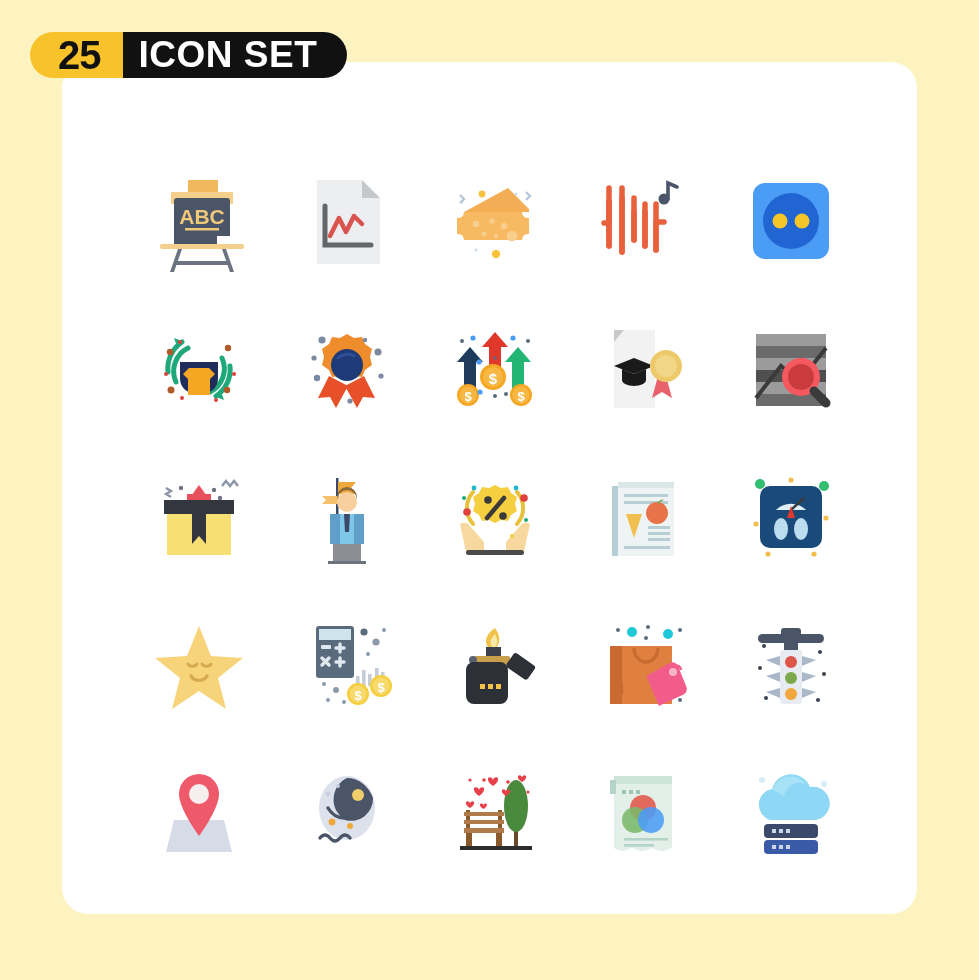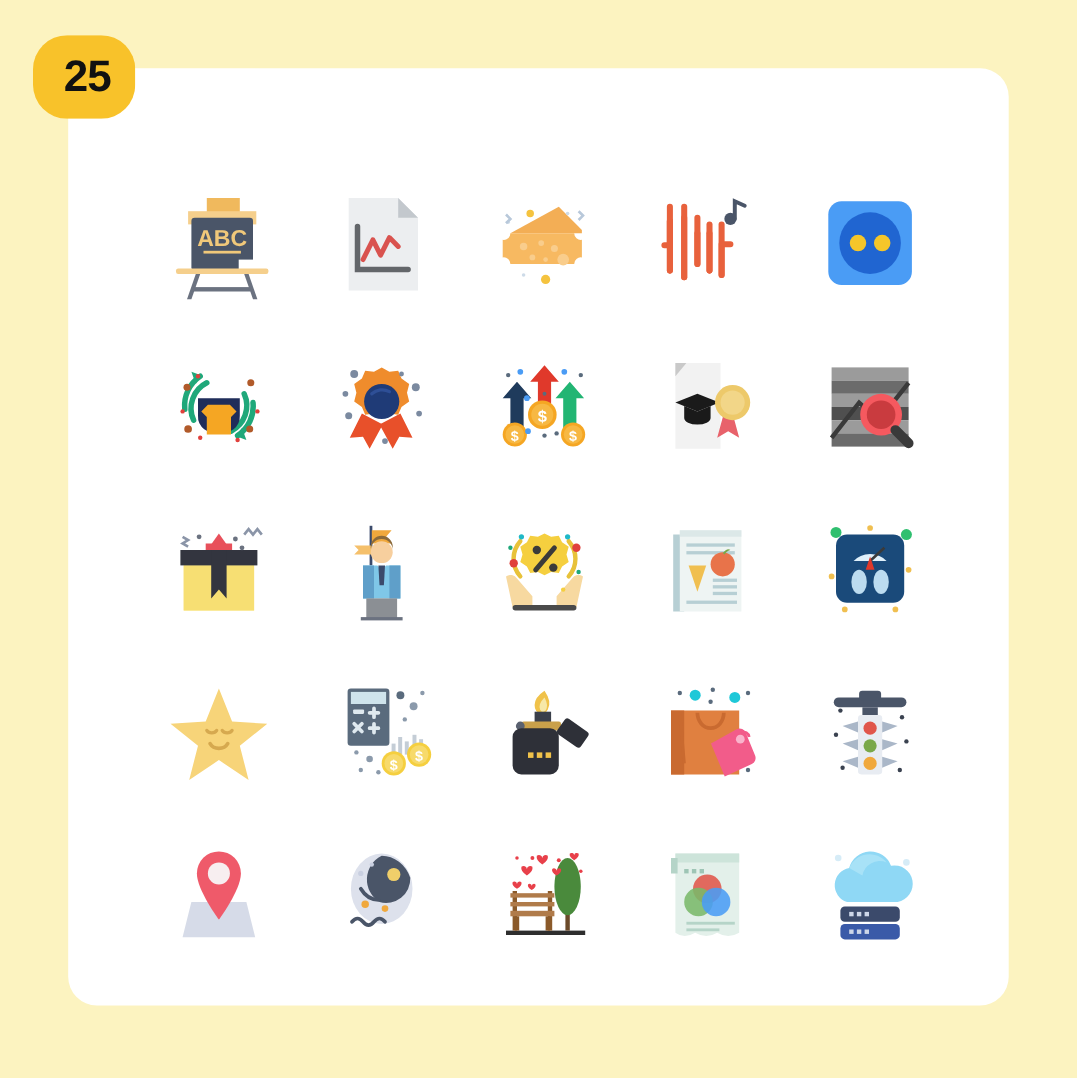--- a/index.html
+++ b/index.html
@@ -17,21 +17,21 @@
     left:62px;top:62px;
     width:855px;height:852px;
     background:#ffffff;
     border-radius:26px;
   }
 
   
   .badge{
     position:absolute;
     left:30px;top:32px;
-    height:76px;
+    height:46px;
     display:flex;align-items:stretch;
     border-radius:31px;
     overflow:hidden;
     z-index:5;
   }
   .badge-num{
     background:#f8c22a;
     display:flex;align-items:center;justify-content:center;
     padding:0 22px 0 28px;
     font-size:40px;font-weight:bold;color:#111111;
@@ -61,20 +61,21 @@
 </style>
 </head>
 <body>
 
 <div class="stage">
 
   <div class="card"></div>
 
   <div class="badge">
     <div class="badge-num">25</div>
+    <div class="badge-text">ICON SET</div>
   </div>
 
   <div class="grid">
 
     <div class="cell">
       <svg width="110" height="110" viewBox="0 0 110 110">
         <rect x="44" y="14" width="30" height="16" fill="#f0b95d"></rect>
         <rect x="27" y="26" width="62" height="12" fill="#f5cf8c"></rect>
         <rect x="30" y="32" width="56" height="48" rx="3" fill="#4a5568"></rect>
         <text x="58" y="58" font-family="Liberation Sans, sans-serif" font-size="21" font-weight="bold" fill="#f0c87a" text-anchor="middle">ABC</text>

